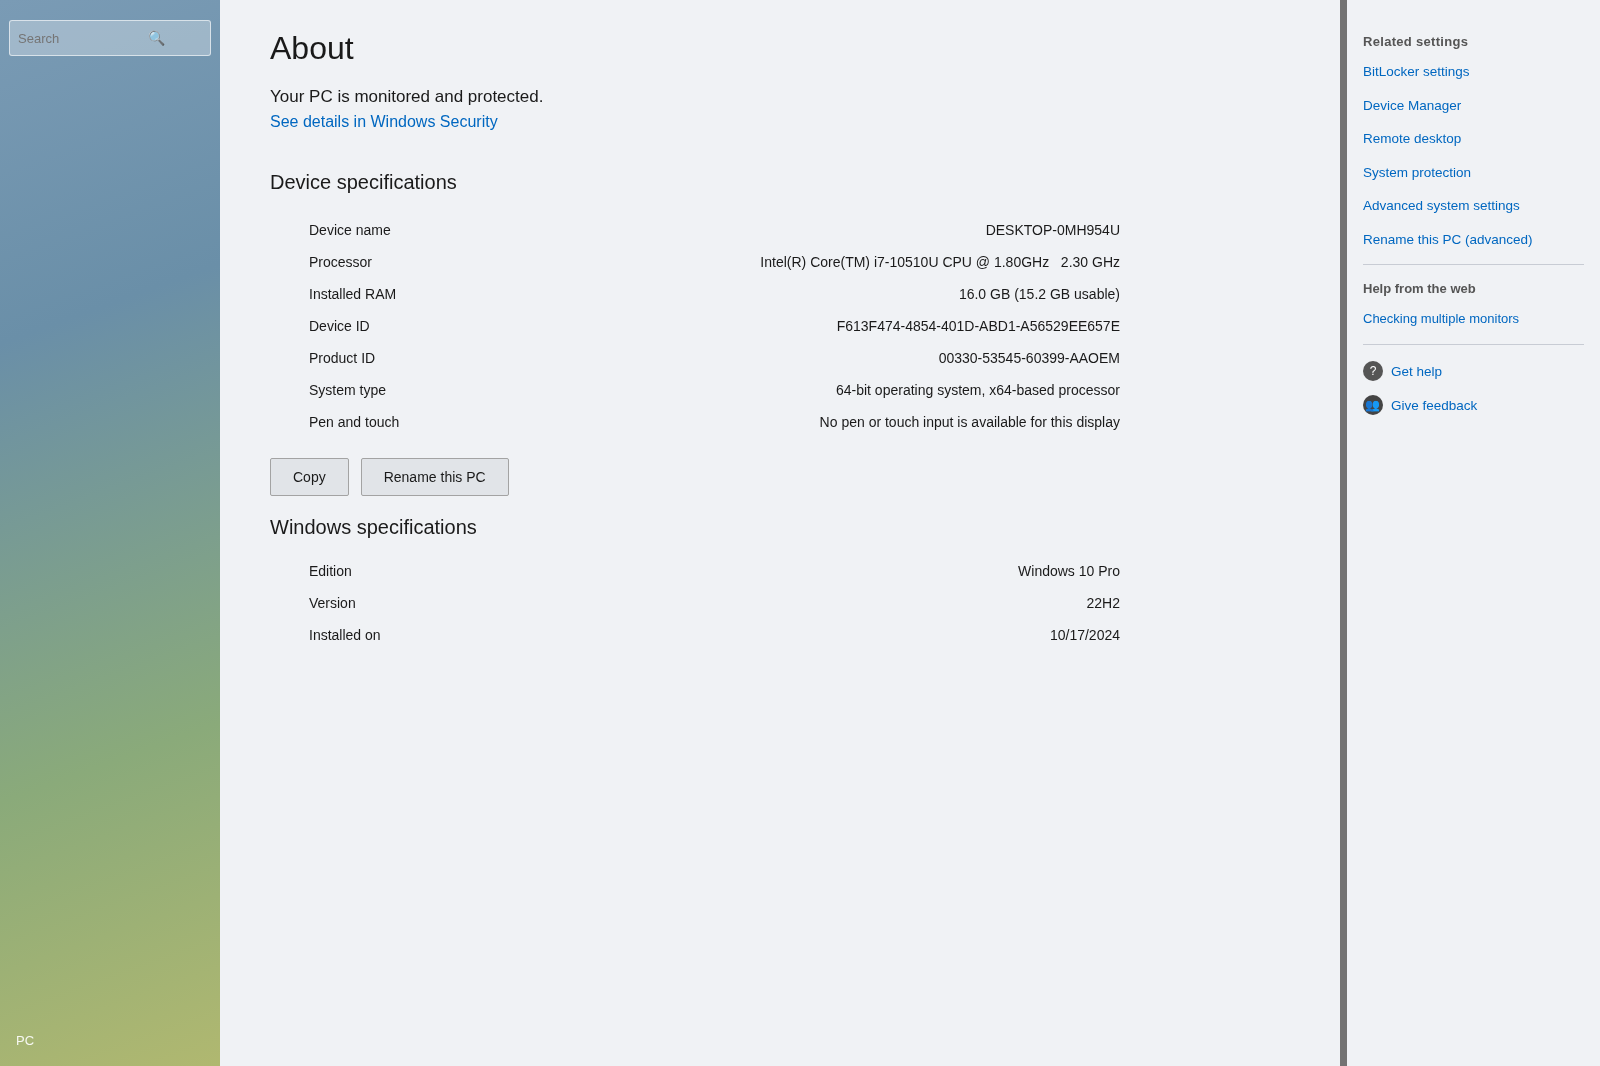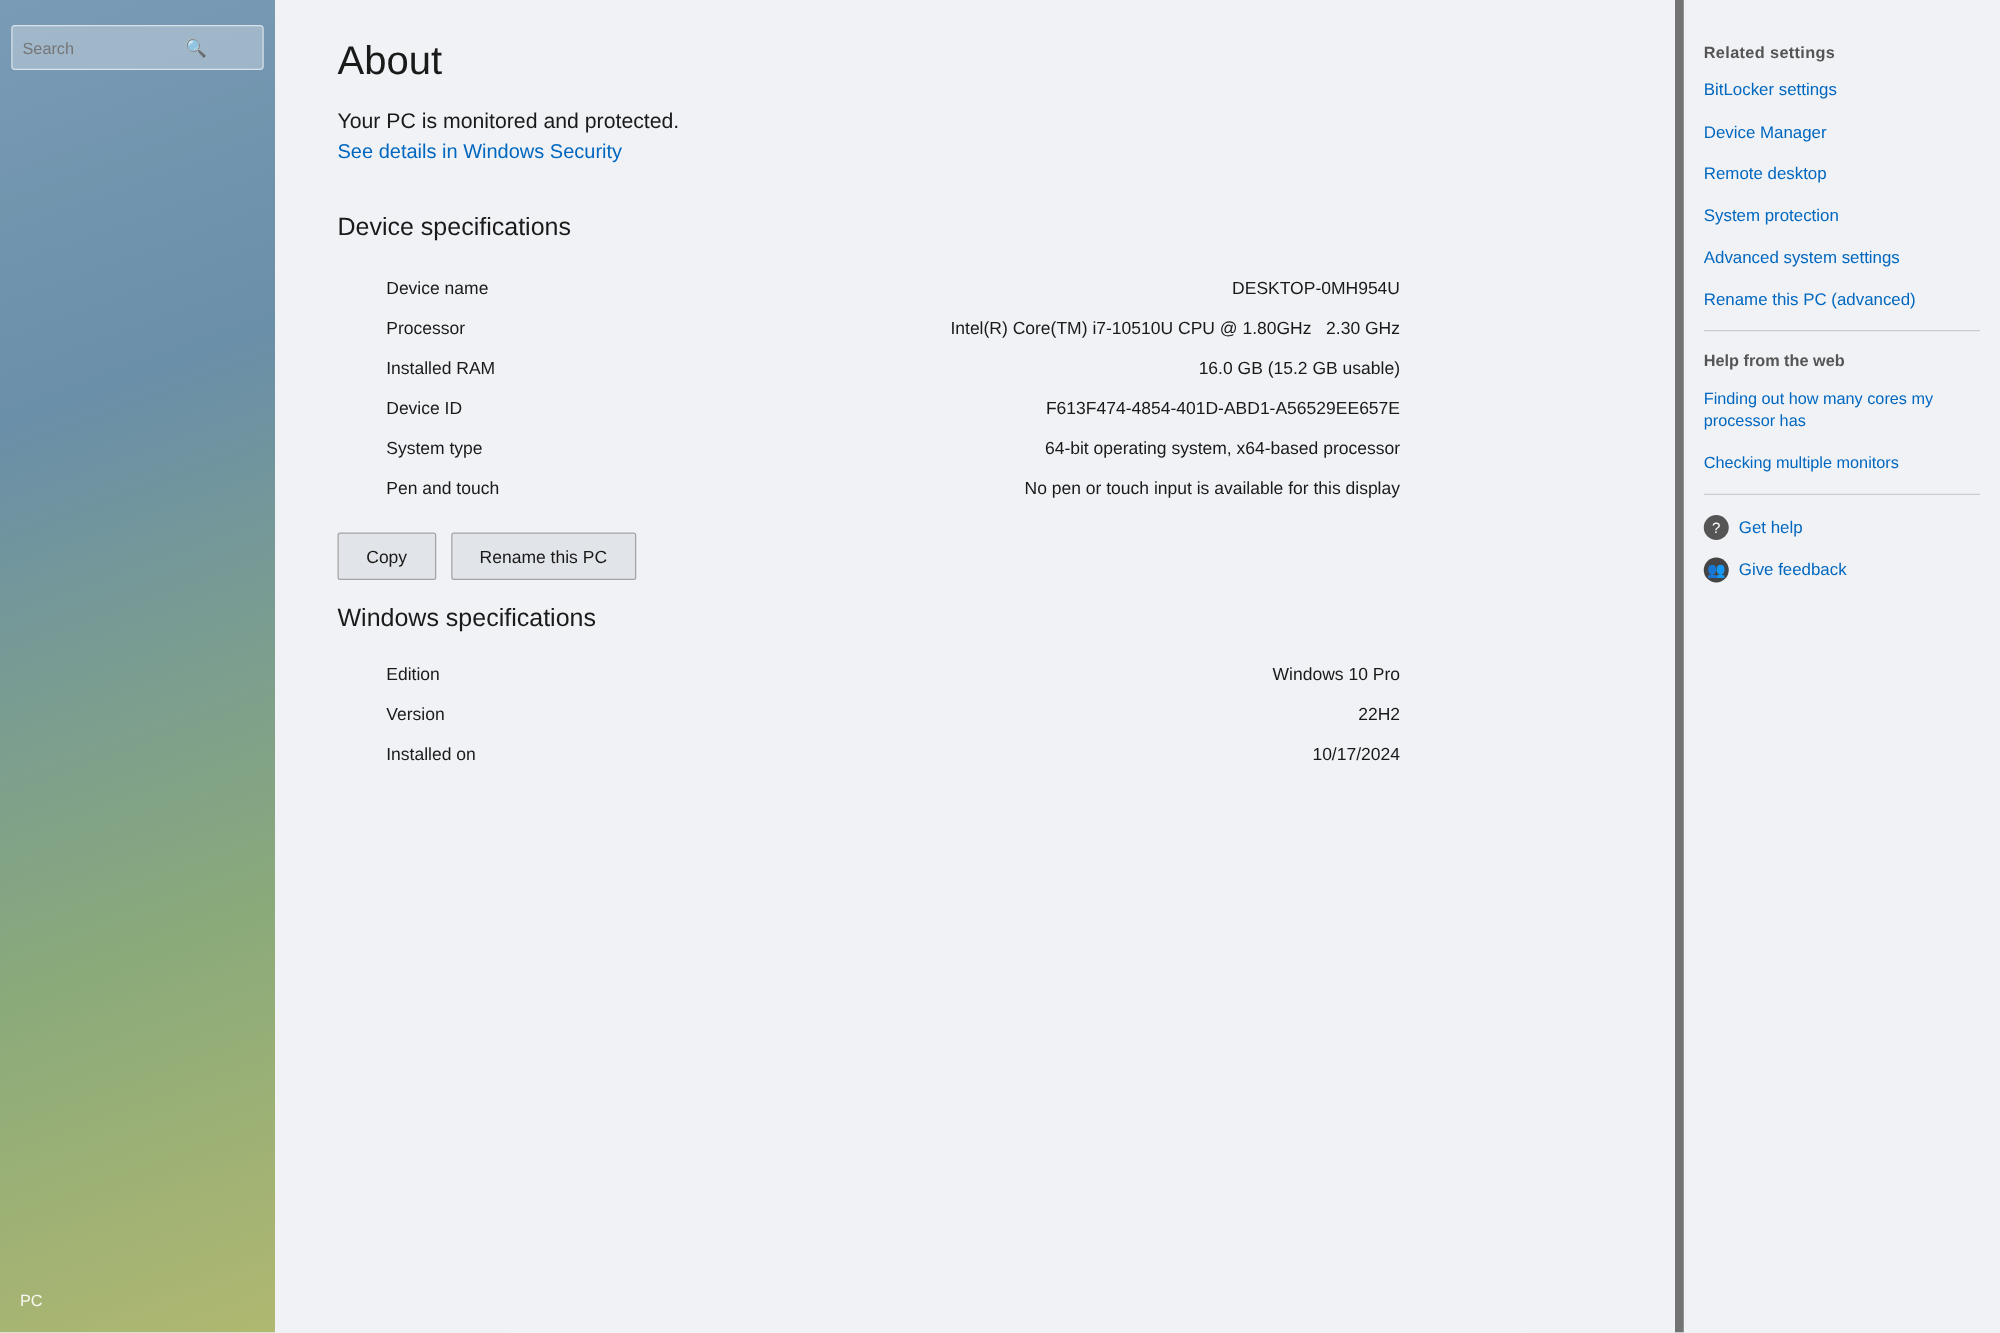--- a/index.html
+++ b/index.html
@@ -263,20 +263,24 @@
     </div>
     <div class="spec-row">
       <span class="spec-label">Installed RAM</span>
       <span class="spec-value">16.0 GB (15.2 GB usable)</span>
     </div>
     <div class="spec-row">
       <span class="spec-label">Device ID</span>
       <span class="spec-value">F613F474-4854-401D-ABD1-A56529EE657E</span>
     </div>
     <div class="spec-row">
+      <span class="spec-label">Product ID</span>
+      <span class="spec-value">00330-53545-60399-AAOEM</span>
+    </div>
+    <div class="spec-row">
       <span class="spec-label">System type</span>
       <span class="spec-value">64-bit operating system, x64-based processor</span>
     </div>
     <div class="spec-row">
       <span class="spec-label">Pen and touch</span>
       <span class="spec-value">No pen or touch input is available for this display</span>
     </div>
   </div>
 
   <div class="button-row">
@@ -312,21 +316,20 @@
   <a class="related-link" href="#">Remote desktop</a>
   <a class="related-link" href="#">System protection</a>
   <a class="related-link" href="#">Advanced system settings</a>
   <a class="related-link" href="#">Rename this PC (advanced)</a>
 
   <div class="divider"></div>
 
   <div class="help-title">Help from the web</div>
 
   <div class="help-links-section">
-    <a class="help-link" href="#">Finding out how many cores my processor has</a>
     <a class="help-link" href="#">Checking multiple monitors</a>
   </div>
 
   <div class="divider"></div>
 
   <div class="action-link-row">
     <div class="action-icon">?</div>
     <a class="action-label" href="#">Get help</a>
   </div>
 

